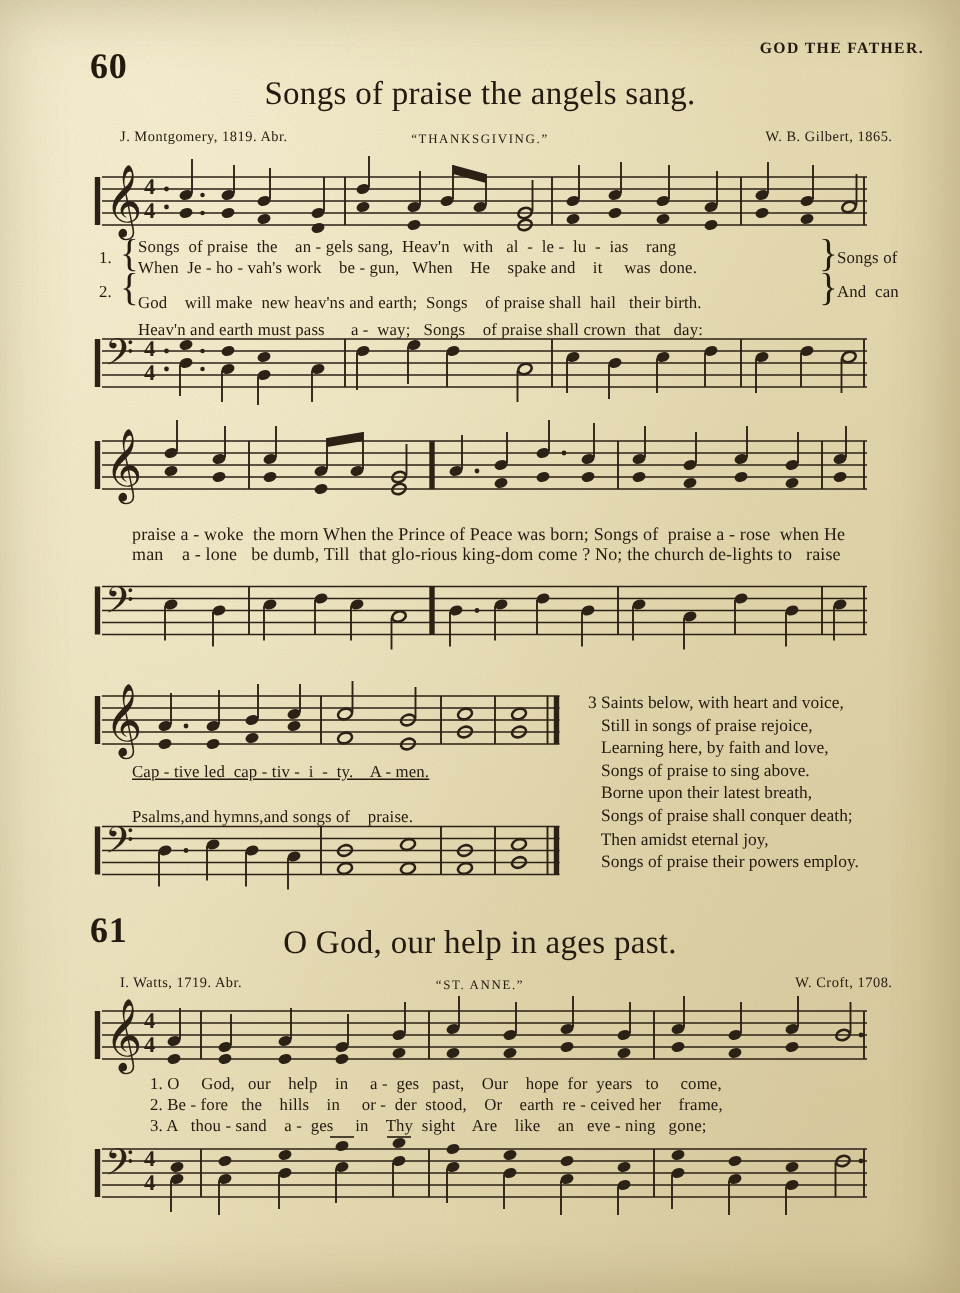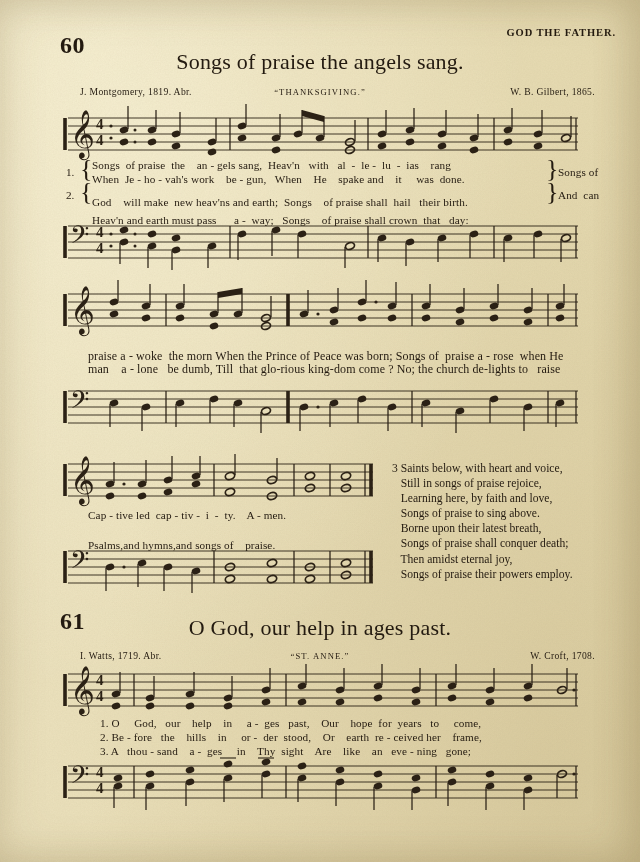--- a/index.html
+++ b/index.html
@@ -420,21 +420,21 @@
     <g>
       <ellipse class="nhv" cx="284" cy="18" rx="4.8" ry="3.4" transform="rotate(-18 284 18)"></ellipse>
       <ellipse class="nhv" cx="284" cy="30" rx="4.8" ry="3.4" transform="rotate(-18 284 30)"></ellipse>
     </g>
     <g>
       <line class="bar" x1="303" y1="6" x2="303" y2="38"></line>
       <line class="barthick" x1="309" y1="6" x2="309" y2="38"></line>
     </g>
   </svg>
 
-  <div class="lyr" style="left:88px;top:509px;">Cap - tive led  cap - tiv -  i  -  ty.    A - men.</div>
+  <div class="lyr" style="left:88px;top:509px;text-decoration:underline;">Cap - tive led  cap - tiv -  i  -  ty.    A - men.</div>
   <div class="lyr" style="left:88px;top:539px;">Psalms,and hymns,and songs of    praise.</div>
 
   <svg width="315" height="52" style="left:62px;top:545px;">
     <g class="stf">
       <line x1="6" y1="6" x2="311" y2="6"></line>
       <line x1="6" y1="14" x2="311" y2="14"></line>
       <line x1="6" y1="22" x2="311" y2="22"></line>
       <line x1="6" y1="30" x2="311" y2="30"></line>
       <line x1="6" y1="38" x2="311" y2="38"></line>
     </g>

